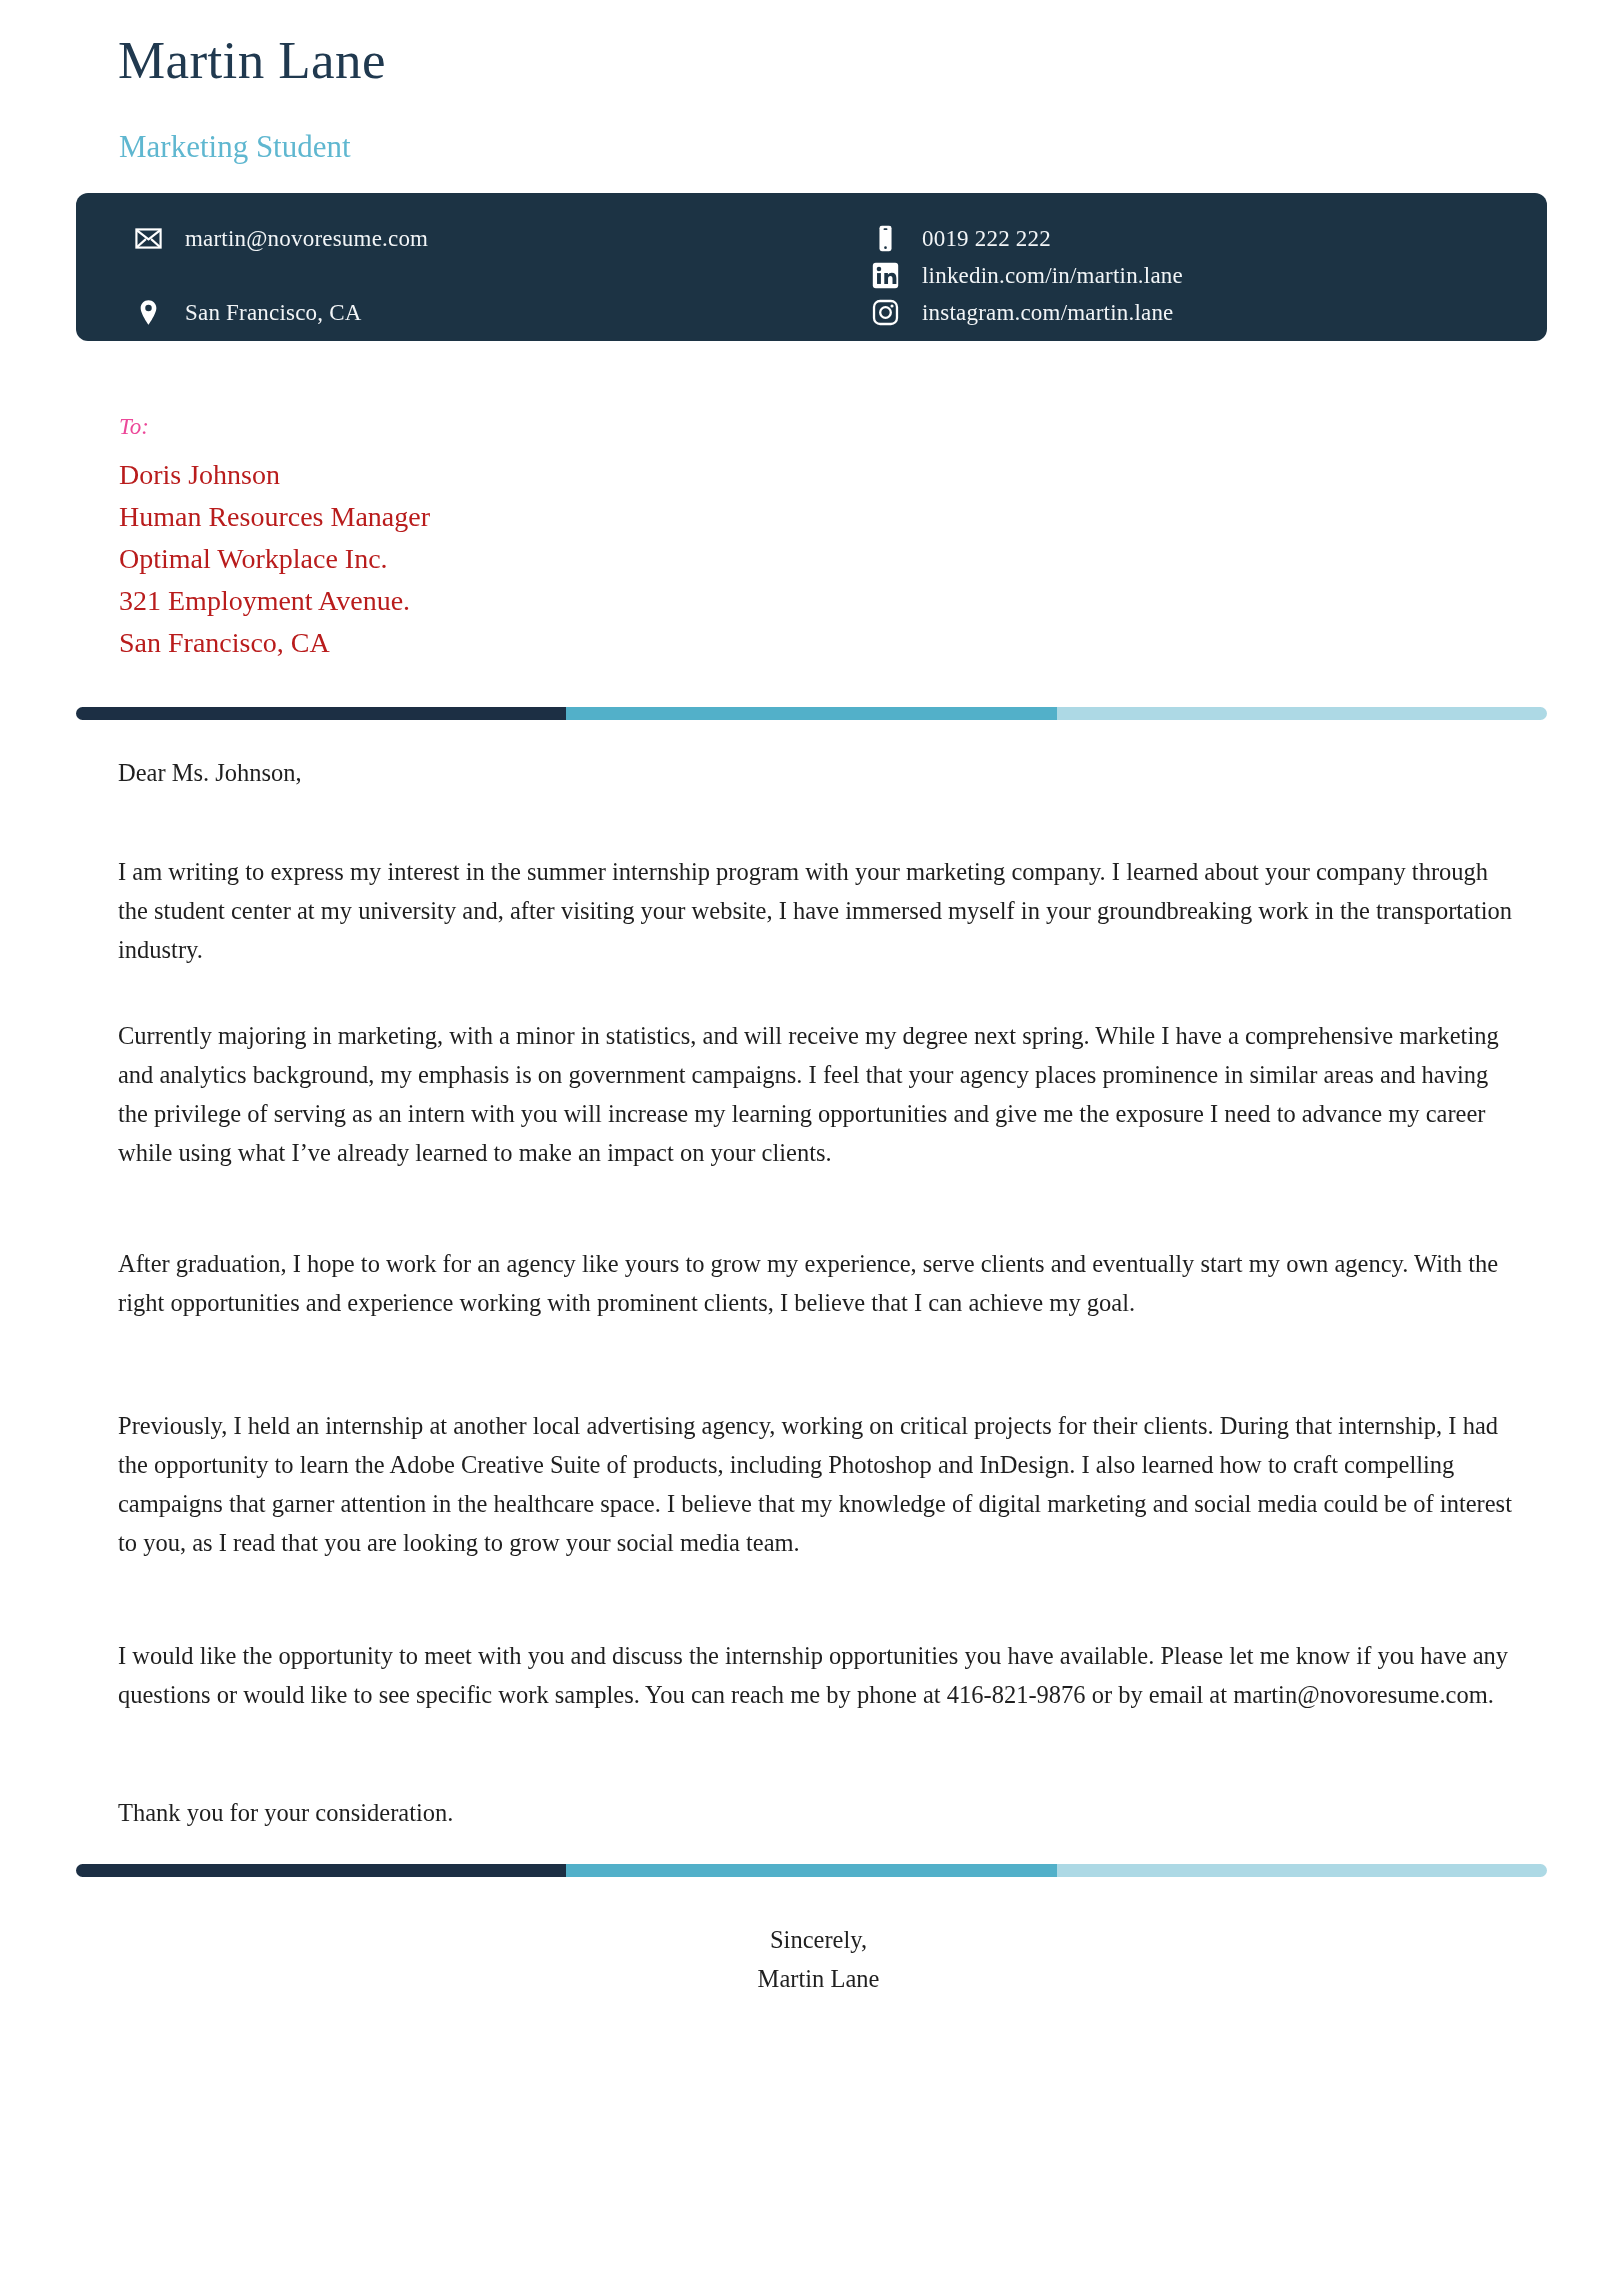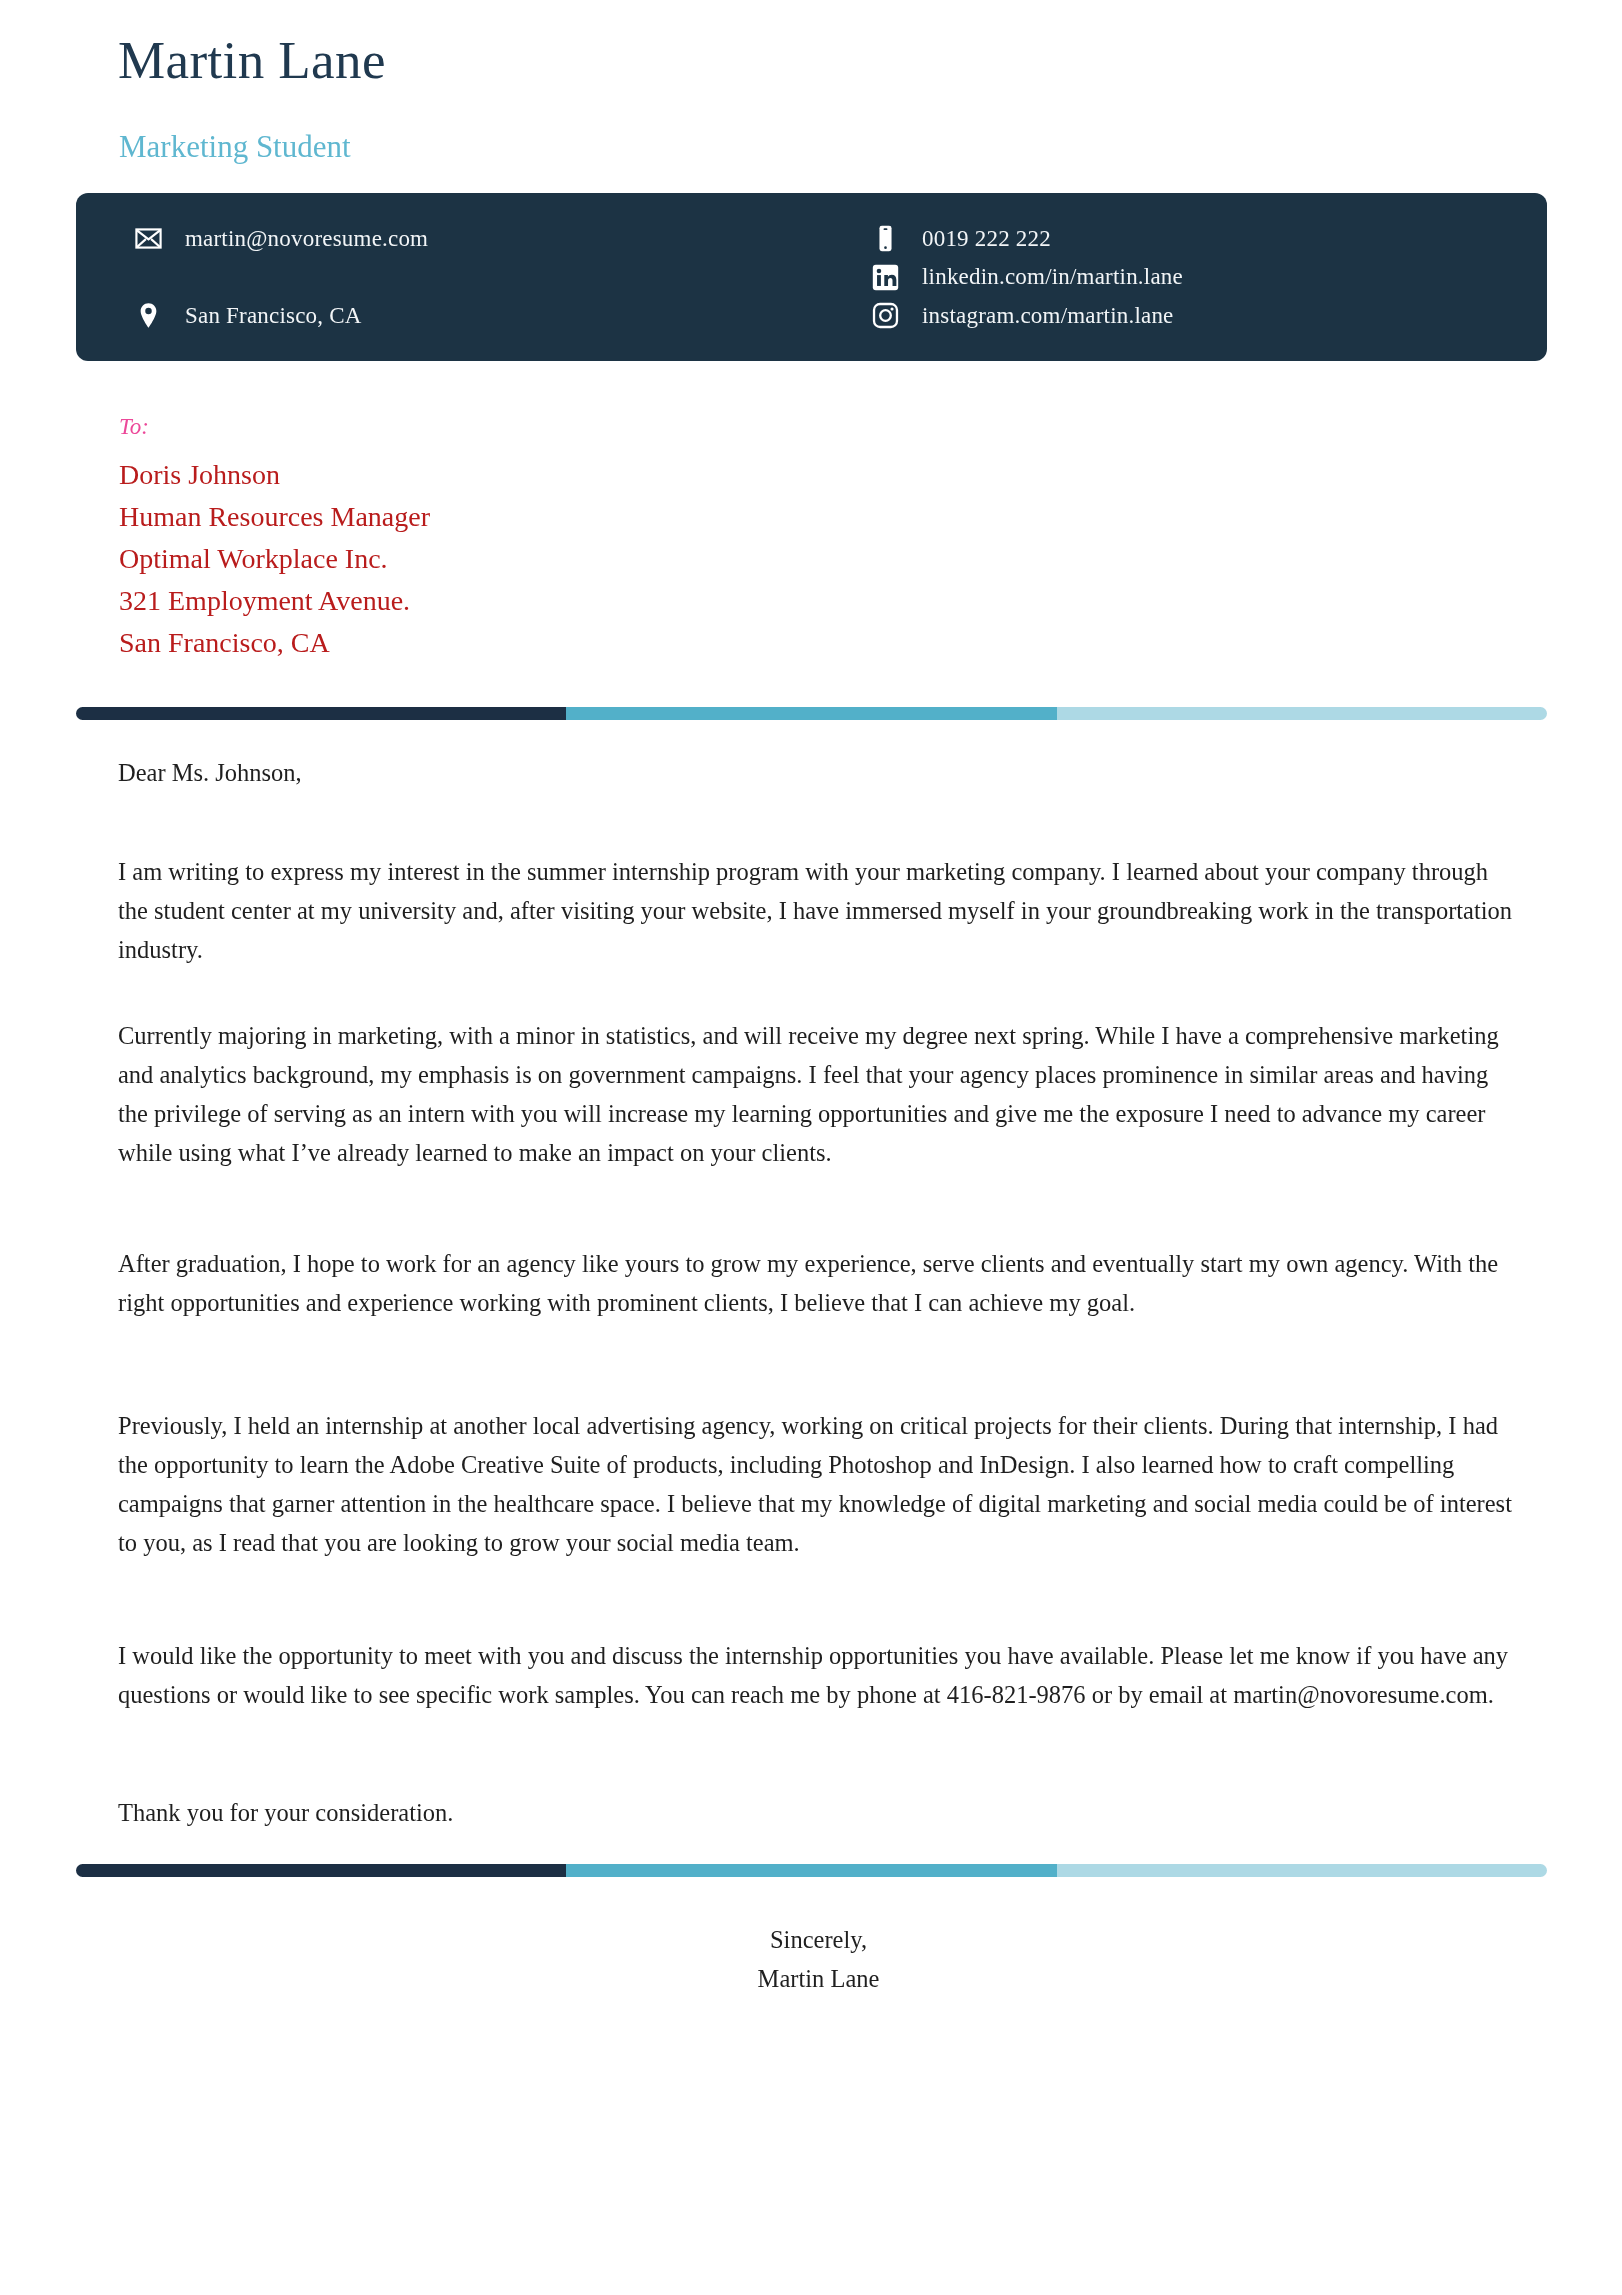--- a/index.html
+++ b/index.html
@@ -17,21 +17,21 @@
     font-size:53px; font-weight:500; color:#20394f;
     letter-spacing:0.4px;
   }
   .subtitle {
     position:absolute; top:117px; left:119px;
     font-size:31px; font-weight:400; color:#5fb7d0;margin-top:12px;
   }
   
   .contact-bar {
     position:absolute; top:193px; left:76px;
-    width:1471px; height:168px;
+    width:1471px; height:148px;
     background:#1c3344; border-radius:12px;
     display:grid; grid-template-columns:737px 1fr;
     padding:27px 0 27px 57px;
   }
   .contact-col { display:flex; flex-direction:column; justify-content:space-between; }
   .contact-row { display:flex; align-items:center; height:37px; }
   .contact-row .ico { width:30px; height:30px; flex:0 0 30px; display:flex; align-items:center; justify-content:center; margin-right:22px; }
   .contact-row .ico svg { width:29px; height:29px; }
   .contact-text { color:#f2f5f7; font-size:23px; font-weight:400; letter-spacing:0.2px; }
   

